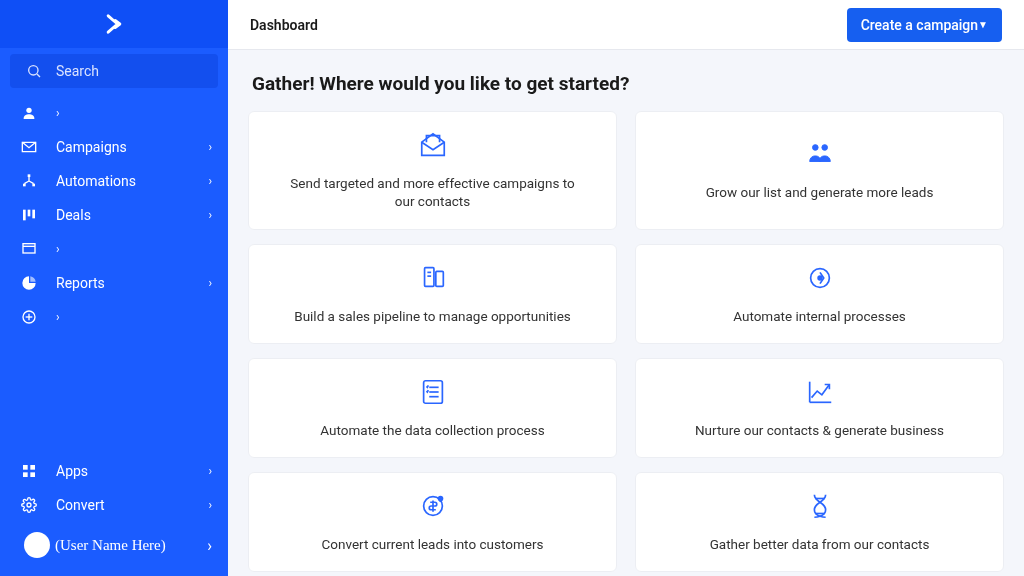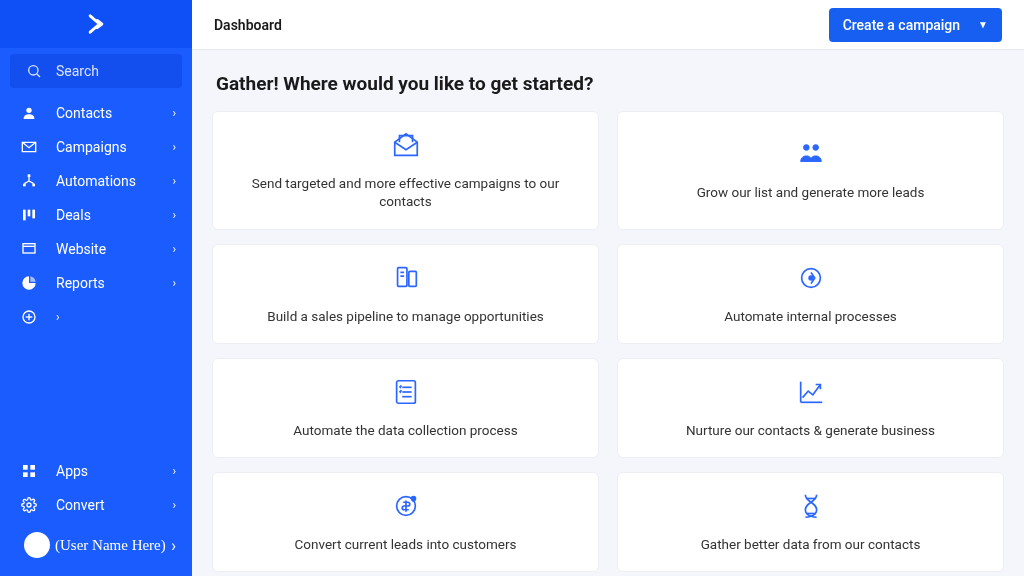--- a/index.html
+++ b/index.html
@@ -2,21 +2,21 @@
 <html><head>
 <meta charset="utf-8">
 <style>
 * { margin: 0; padding: 0; box-sizing: border-box; font-family: -apple-system, BlinkMacSystemFont, "Segoe UI", Roboto, Helvetica, Arial, sans-serif; }
 html, body { width: 1024px; height: 576px; overflow: hidden; background: #f4f6fb; }
 
 .app { display: flex; width: 100%; height: 100%; }
 
 
 .sidebar {
-  width: 192px;
+  width: 228px;
   background: #1b5cff;
   display: flex;
   flex-direction: column;
   color: #fff;
   flex-shrink: 0;
 }
 .sidebar-logo {
   display: flex;
   align-items: center;
   justify-content: center;
@@ -78,21 +78,20 @@
 .primary-btn {
   background: #165ff0;
   color: #fff;
   border: none;
   padding: 9px 14px;
   font-size: 14px;
   font-weight: 500;
   border-radius: 4px;
   display: flex;
   align-items: center;
-  gap: 18px;
   cursor: pointer;
 }
 .primary-btn .caret { font-size: 10px; }
 
 .content { padding: 22px 20px; overflow: auto; }
 .welcome {
   font-size: 19px;
   font-weight: 700;
   color: #1a1a1a;
   margin-bottom: 16px;
@@ -144,21 +143,20 @@
     </div>
 
     <ul class="nav-list">
       <li class="nav-item">
         <span class="nav-icon">
           <svg class="icon-svg" viewBox="0 0 24 24" fill="#fff">
               <circle cx="12" cy="8" r="4"></circle>
               <path d="M4 20c0-4 4-6 8-6s8 2 8 6v1H4z"></path>
             </svg>
         </span>
-        <span class="nav-label">Contacts</span>
         <span class="chev">›</span>
       </li>
       <li class="nav-item">
         <span class="nav-icon">
           <svg class="icon-svg" viewBox="0 0 24 24" fill="#fff">
               <path d="M2 5h20v14H2z" fill="none" stroke="#fff" stroke-width="2"></path>
               <path d="M2 5l10 8 10-8" fill="none" stroke="#fff" stroke-width="2"></path>
             </svg>
         </span>
         <span class="nav-label">Campaigns</span>
@@ -187,21 +185,20 @@
         <span class="nav-label">Deals</span>
         <span class="chev">›</span>
       </li>
       <li class="nav-item">
         <span class="nav-icon">
           <svg class="icon-svg" viewBox="0 0 24 24" fill="none" stroke="#fff" stroke-width="2">
               <rect x="3" y="4" width="18" height="14"></rect>
               <line x1="3" y1="8" x2="21" y2="8"></line>
             </svg>
         </span>
-        <span class="nav-label">Website</span>
         <span class="chev">›</span>
       </li>
       <li class="nav-item">
         <span class="nav-icon">
           <svg class="icon-svg" viewBox="0 0 24 24" fill="#fff">
               <path d="M12 2a10 10 0 1 0 10 10H12z"></path>
               <path d="M14 2v8h8A10 10 0 0 0 14 2z" fill="#fff" opacity="0.6"></path>
             </svg>
         </span>
         <span class="nav-label">Reports</span>

